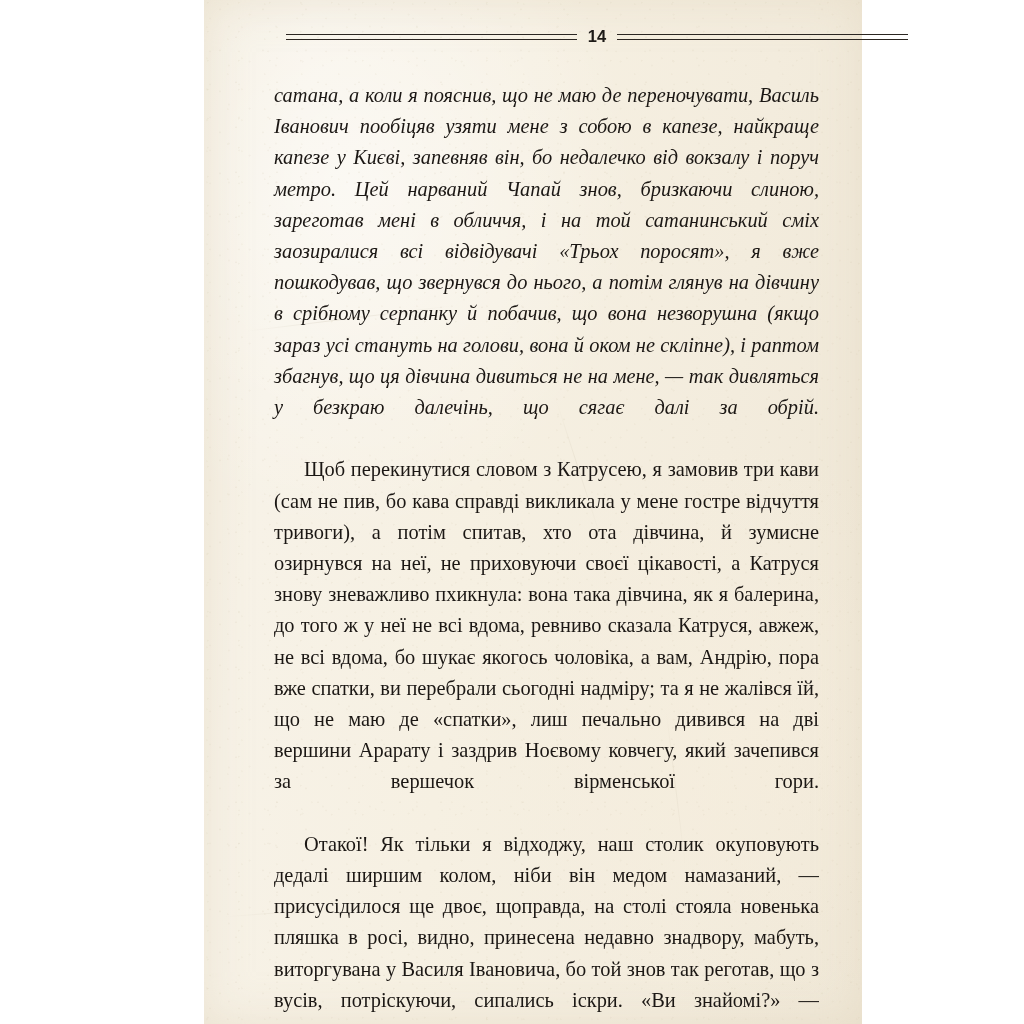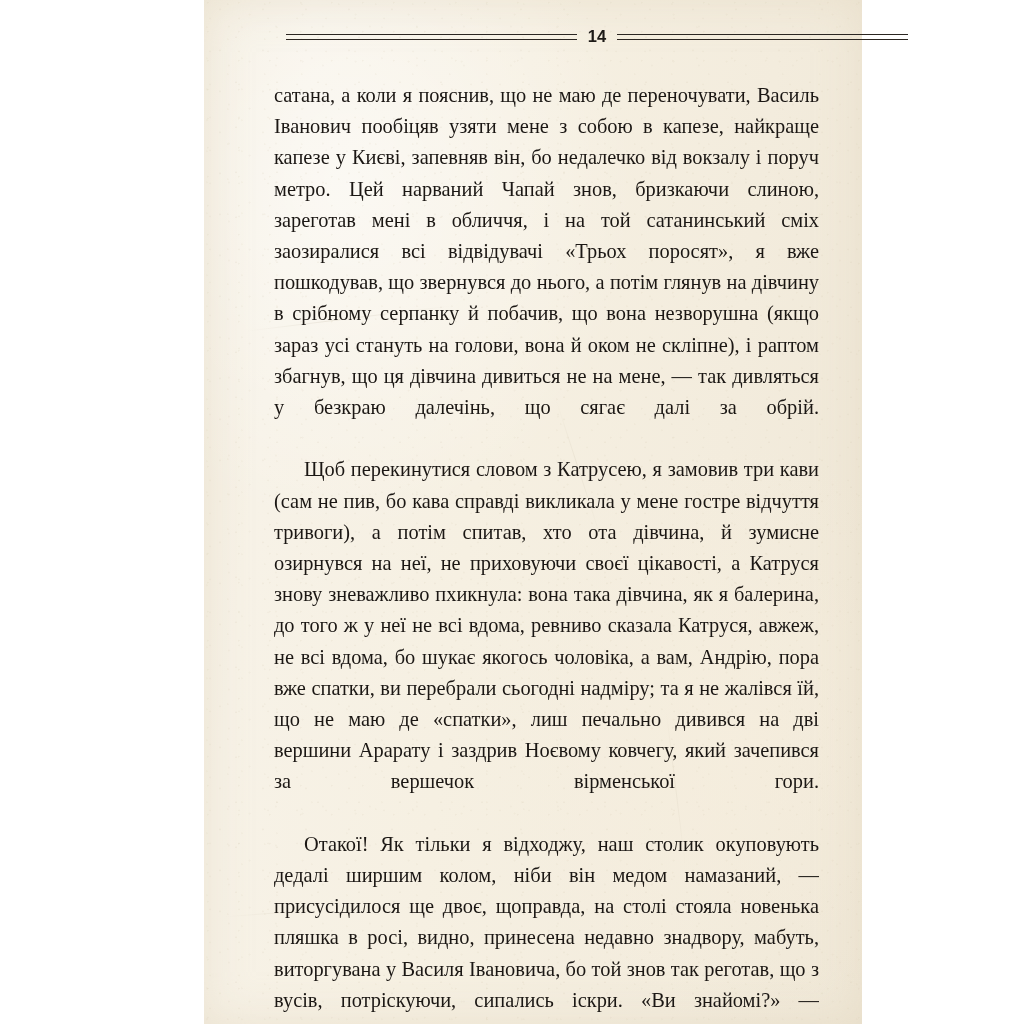--- a/index.html
+++ b/index.html
@@ -107,20 +107,21 @@
     text-justify: inter-word;
     -webkit-hyphens: manual;
     hyphens: manual;
   }
   #text-block p {
     margin: 0;
     text-indent: 30px;
   }
   #text-block p.no-indent {
     text-indent: 0;
+    font-style: italic;
   }
   
   #text-block p::after {
     content: "";
     display: inline-block;
     width: 100%;
   }
 </style>
 </head>
 <body>

